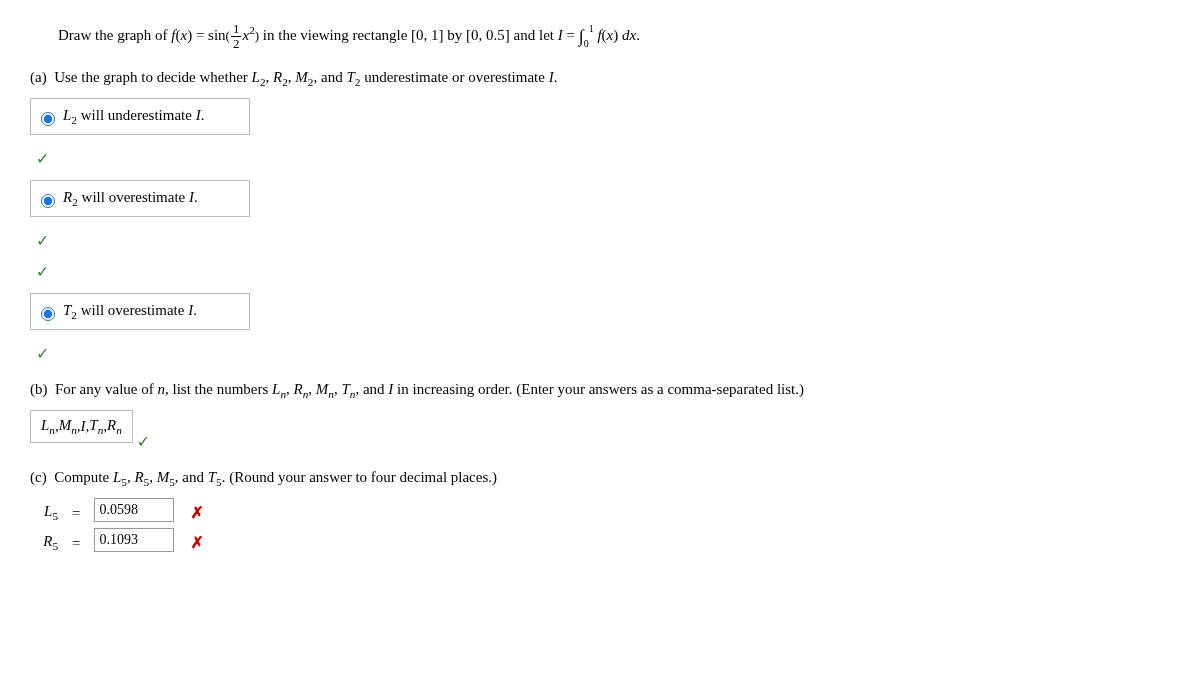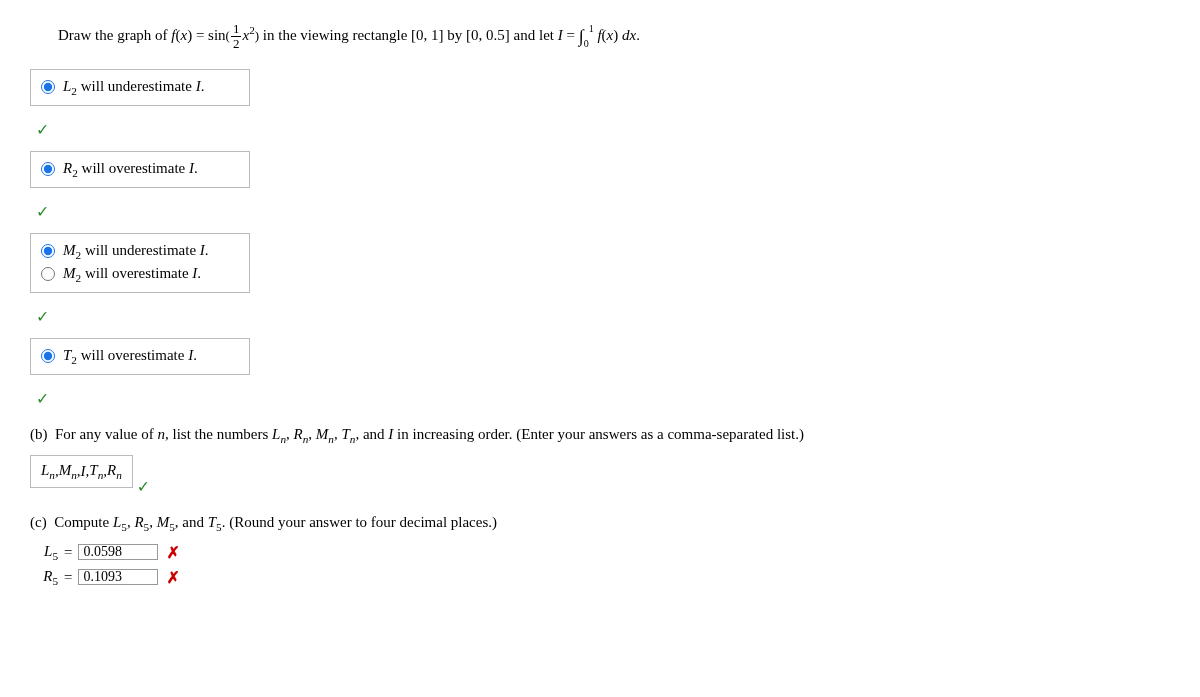--- a/index.html
+++ b/index.html
@@ -28,21 +28,21 @@
     }
     .radio-group {
       border: 1px solid #bbb;
       display: inline-block;
       padding: 8px 10px;
       margin-bottom: 10px;
       min-width: 220px;
     }
     .radio-option {
       display: flex;
-      align-items: center;
+      align-items: flex-end;
       margin-bottom: 4px;
       font-size: 15px;
     }
     .radio-option:last-child {
       margin-bottom: 0;
     }
     .radio-input {
       width: 14px;
       height: 14px;
       margin-right: 8px;
@@ -63,36 +63,37 @@
       display: inline-flex;
       align-items: center;
       border: 1px solid #bbb;
       padding: 6px 10px;
       margin-bottom: 8px;
       font-style: italic;
       font-size: 15px;
     }
     .part-c-row {
       display: flex;
-      align-items: center;
+      align-items: flex-end;
       margin-bottom: 6px;
       font-size: 15px;
+      gap: 8px;
     }
     .part-c-row .var {
       width: 28px;
       text-align: right;
       margin-right: 6px;
     }
     .part-c-row .eq {
       margin-right: 6px;
     }
     .part-c-input {
       border: 1px solid #999;
       width: 80px;
-      height: 16px;
+      height: 24px;
       font-family: inherit;
       font-size: 14px;
       padding: 2px 4px;
       text-align: left;
     }
     .x-icon {
       display: inline-block;
       margin-left: 8px;
       color: #cc0000;
       font-weight: bold;
@@ -126,20 +127,23 @@
   <span>
     Draw the graph of <i>f</i>(<i>x</i>) = sin<span style="font-size:13px">(</span><span class="fraction">
         <span class="num">1</span>
         <span class="den">2</span>
       </span><i>x</i><sup>2</sup><span style="font-size:13px">)</span> in the viewing rectangle [0, 1] by [0, 0.5] and let <i>I</i> = 
     <span style="font-size:18px; vertical-align:middle;">∫</span><sub style="font-size:10px; vertical-align:bottom">0</sub><sup style="font-size:10px; vertical-align:top">1</sup> <i>f</i>(<i>x</i>) <i>dx</i>.
   </span>
 </div>
 
 <div class="part-section">
+  <div class="question-text">
+    <span>(a)</span>&nbsp; Use the graph to decide whether <i>L</i><sub>2</sub>, <i>R</i><sub>2</sub>, <i>M</i><sub>2</sub>, and <i>T</i><sub>2</sub> underestimate or overestimate <i>I</i>.
+  </div>
 
   <div class="group-wrapper">
     <div class="radio-group">
       <div class="radio-option">
         <input class="radio-input" type="radio" name="L2" checked="" style="">
         <label><i>L</i><sub>2</sub> will underestimate <i>I</i>.</label>
       </div>
     </div>
     <span class="checkmark">✓</span>
   </div>
@@ -148,30 +152,20 @@
     <div class="radio-group">
       <div class="radio-option">
         <input class="radio-input" type="radio" name="R2" checked="" style="">
         <label><i>R</i><sub>2</sub> will overestimate <i>I</i>.</label>
       </div>
     </div>
     <span class="checkmark">✓</span>
   </div>
 
   <div class="group-wrapper">
-    <div class="radio-group">
-      <div class="radio-option">
-        <input class="radio-input" type="radio" name="M2" checked="" style="">
-        <label><i>M</i><sub>2</sub> will underestimate <i>I</i>.</label>
-      </div>
-      <div class="radio-option">
-        <input class="radio-input" type="radio" name="M2" style="">
-        <label><i>M</i><sub>2</sub> will overestimate <i>I</i>.</label>
-      </div>
-    </div>
     <span class="checkmark">✓</span>
   </div>
 
   <div class="group-wrapper">
     <div class="radio-group">
       <div class="radio-option">
         <input class="radio-input" type="radio" name="T2" checked="" style="">
         <label><i>T</i><sub>2</sub> will overestimate <i>I</i>.</label>
       </div>
     </div>

